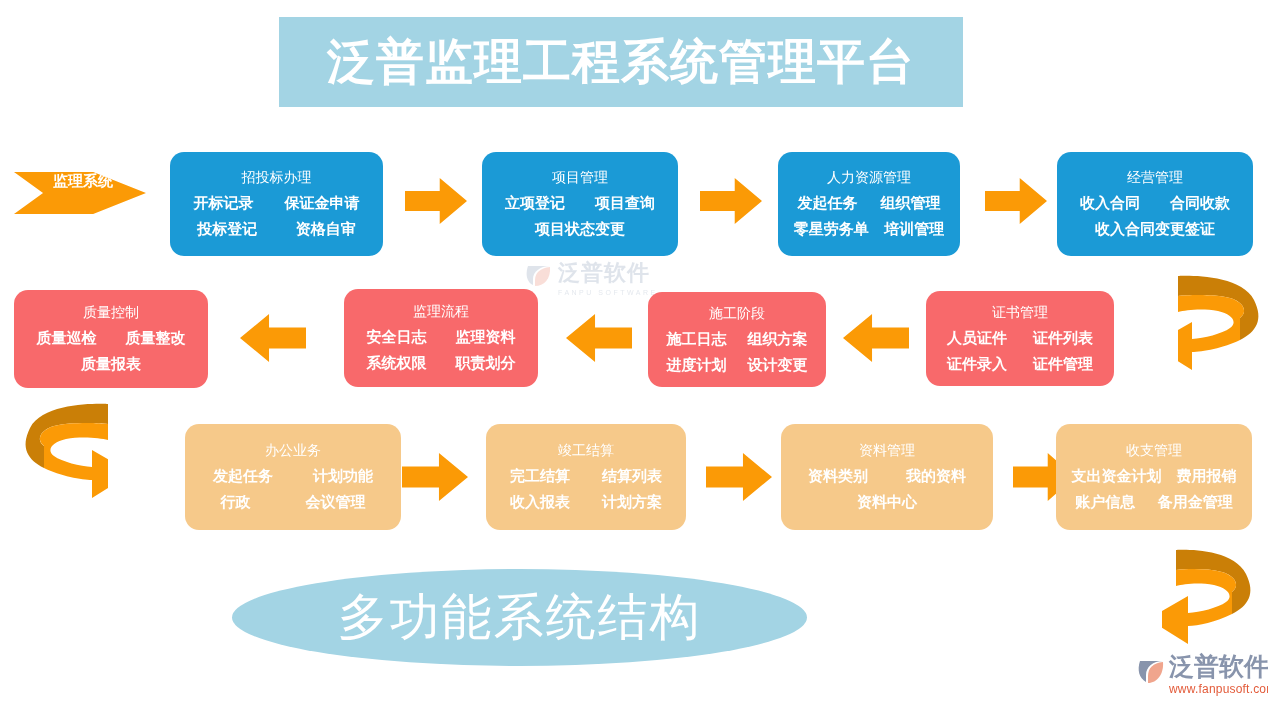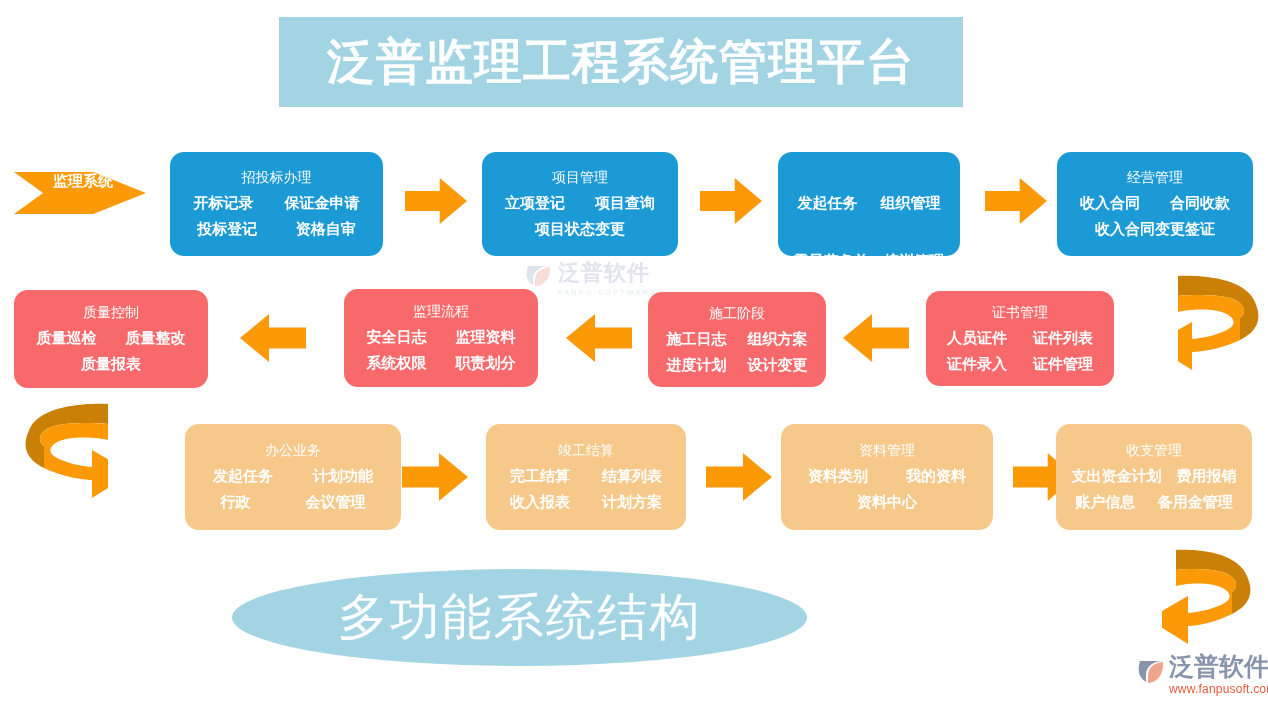--- a/index.html
+++ b/index.html
@@ -158,21 +158,21 @@
       <span class="box-item">立项登记</span>
       <span class="box-item">项目查询</span>
     </div>
     <div class="box-row">
       <span class="box-item">项目状态变更</span>
     </div>
   </div>
 
   <div class="arrow-right" style="left:700px; top:178px; width:62px; height:46px;"></div>
 
-  <div class="box blue" style="left:778px; top:152px; width:182px; height:104px;gap:32px;">
+  <div class="box blue" style="left:778px; top:152px; width:182px; height:104px;">
     <span class="box-title">人力资源管理</span>
     <div class="box-row">
       <span class="box-item">发起任务</span>
       <span class="box-item">组织管理</span>
     </div>
     <div class="box-row">
       <span class="box-item">零星劳务单</span>
       <span class="box-item">培训管理</span>
     </div>
   </div>

